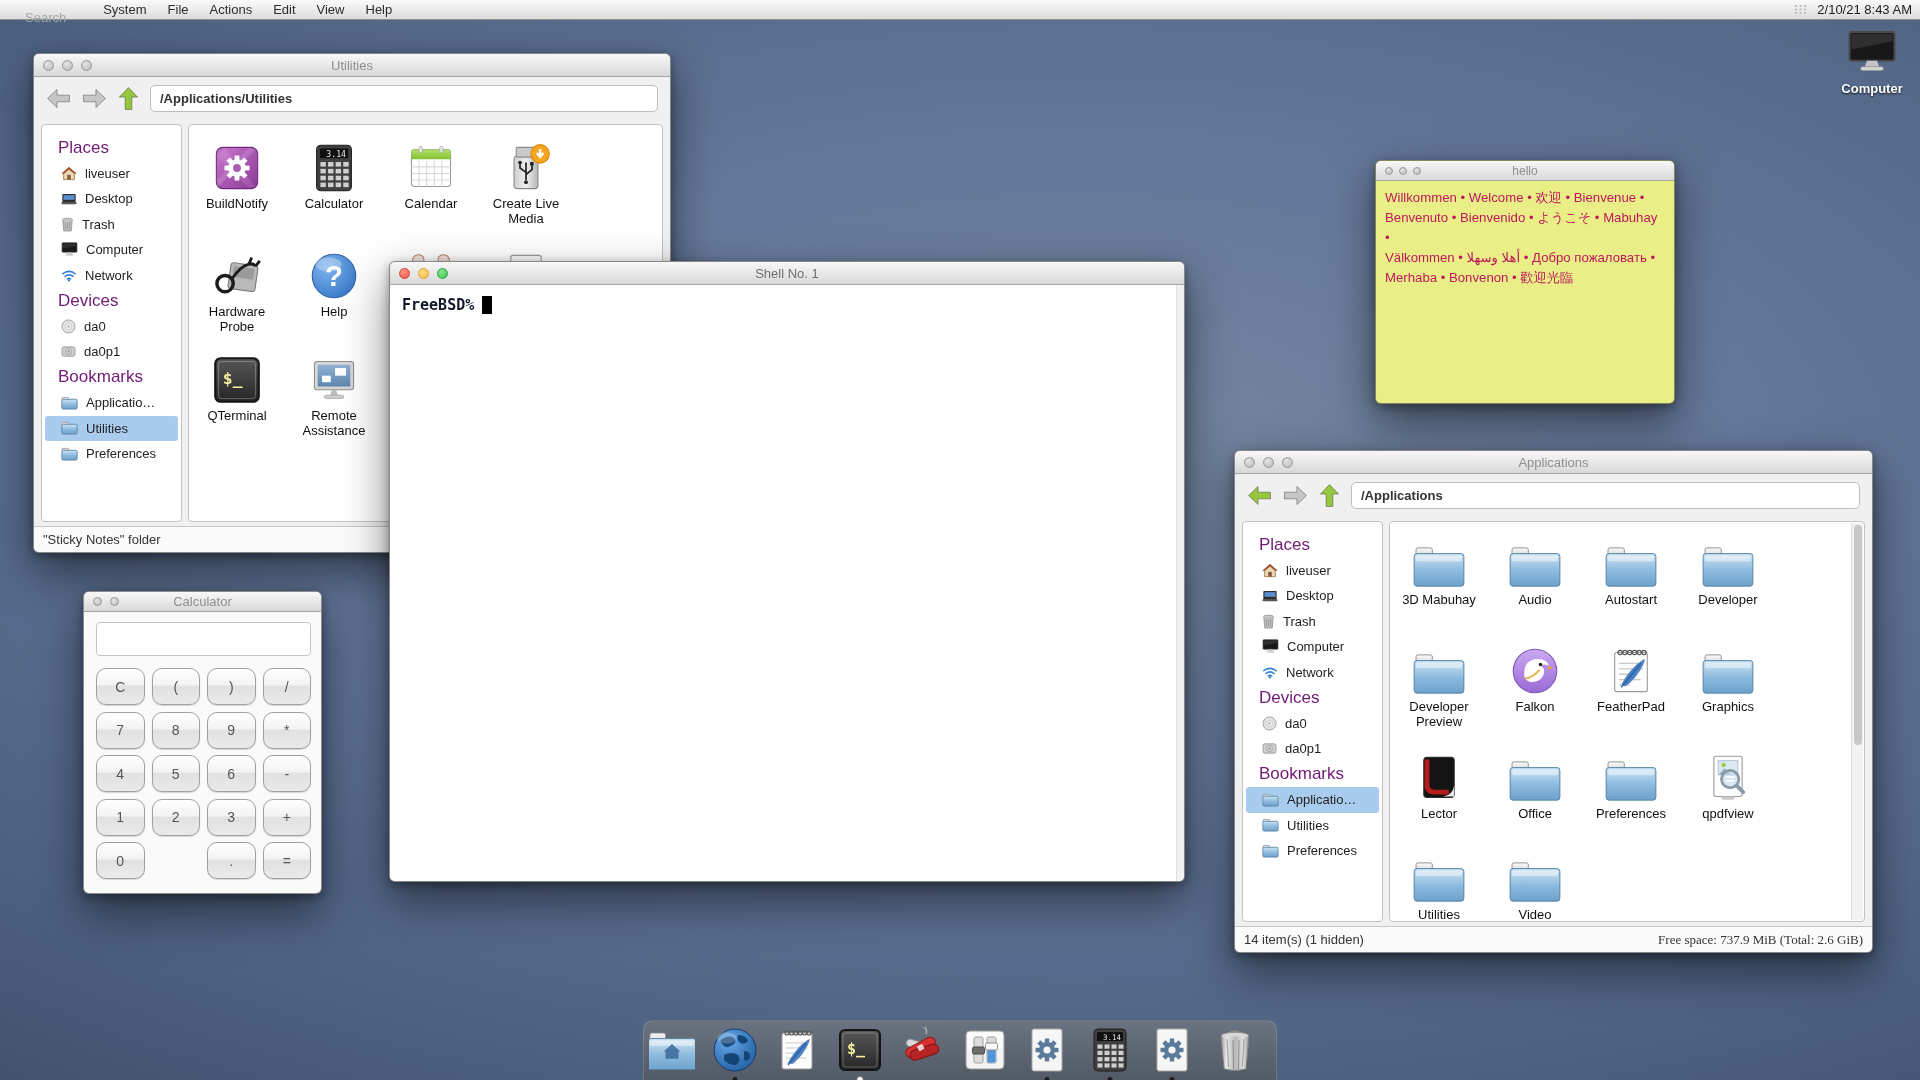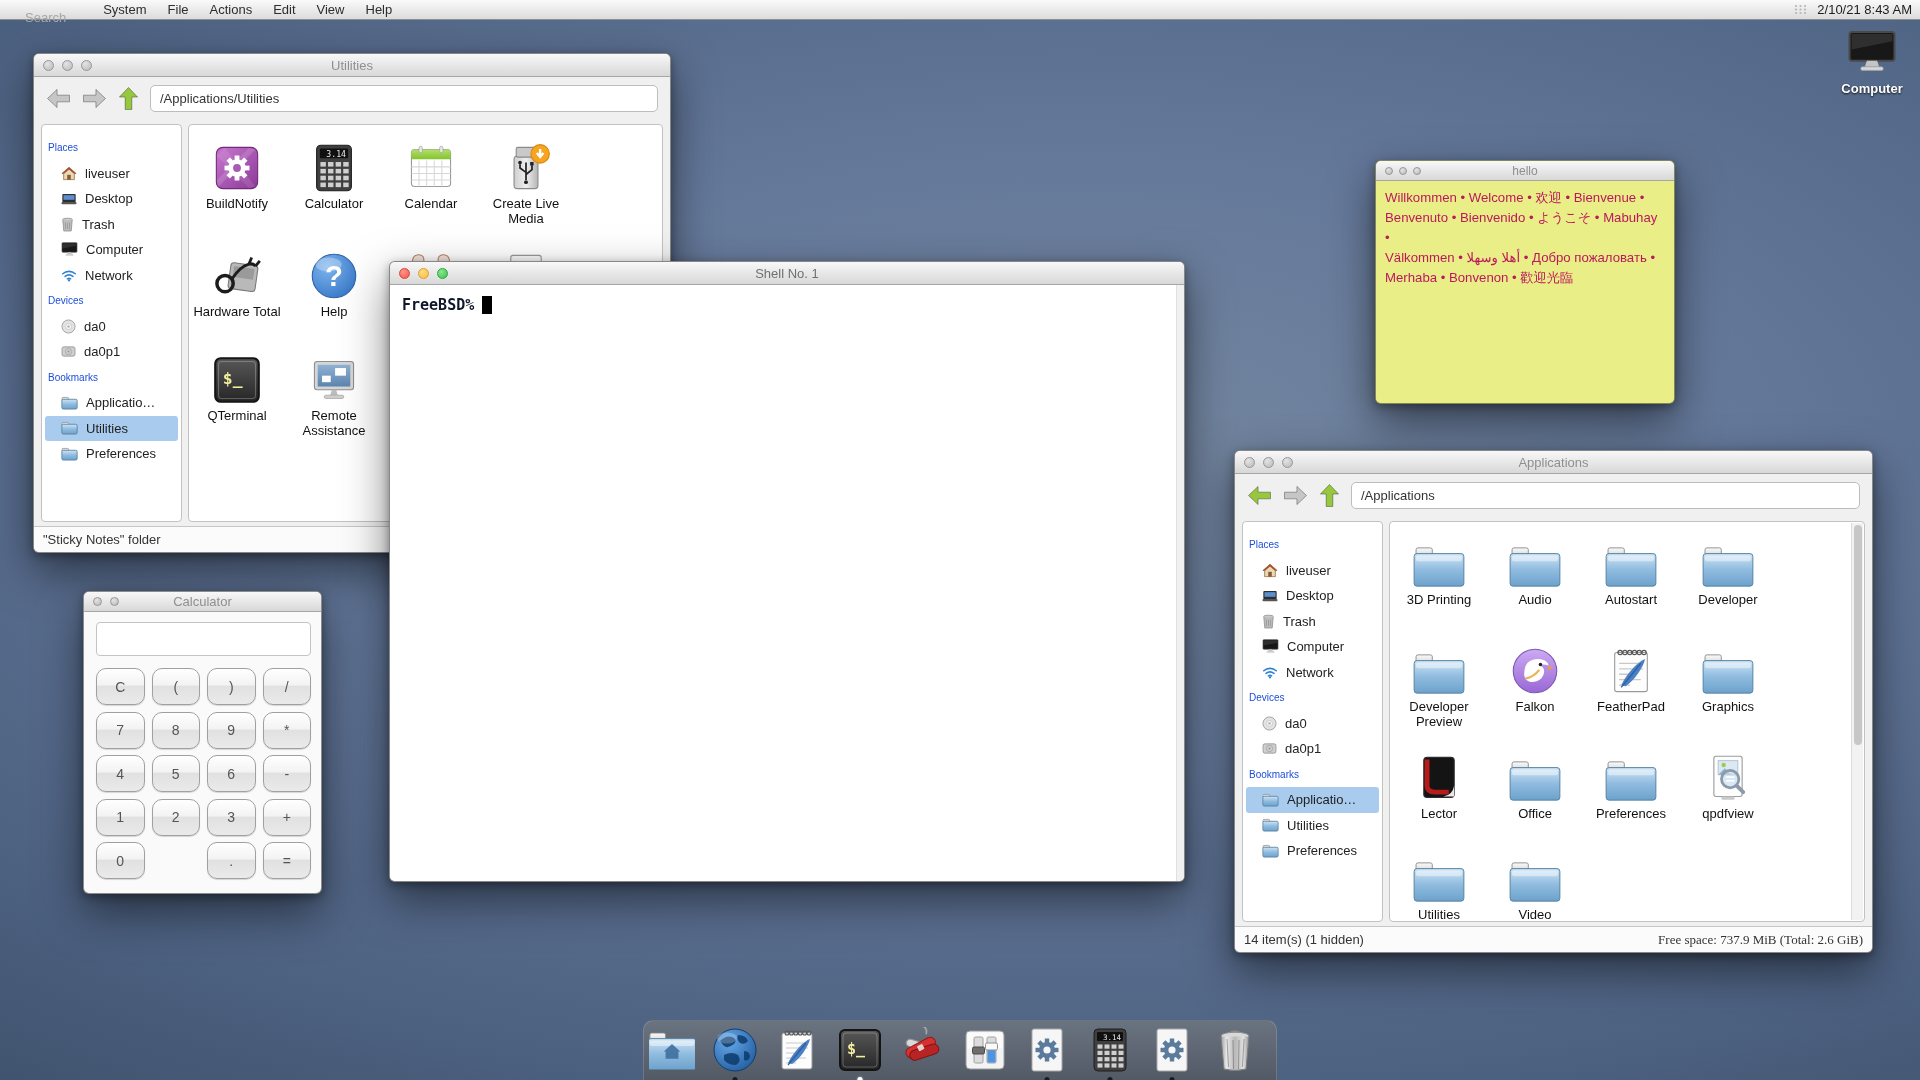--- a/index.html
+++ b/index.html
@@ -30,30 +30,30 @@
   .titlebar .title { font-size:13px; color:#8f8f8f; }
   .tb-circles { position:absolute; left:9px; top:0; bottom:0; display:flex; align-items:center; gap:8px; }
   .circle { width:11px; height:11px; border-radius:50%; display:inline-block;
     background:radial-gradient(circle at 35% 30%, #e4e4e4, #b9b9b9); border:1px solid #979797; }
   .tl-red    { background:radial-gradient(circle at 35% 30%, #ff9489, #f25648); border-color:#d8453a; }
   .tl-yellow { background:radial-gradient(circle at 35% 30%, #ffda84, #fdbc40); border-color:#de9e2f; }
   .tl-green  { background:radial-gradient(circle at 35% 30%, #8fe394, #34c748); border-color:#2aa73c; }
 
   
   .fm-toolbar { position:absolute; top:23px; left:0; right:0; height:43px;
-    display:flex; align-items:center; padding:0 12px; gap:11px; }
+    display:flex; align-items:center; padding:0 12px; gap:11px;font-weight:bold; }
   .nav { flex:0 0 auto; }
   .nav-gray  { color:#c6c6c6; }
   .nav-green { color:#96c73f; }
   .pathfield { flex:1; height:27px; background:#fff; border:1px solid #bdbdbd; border-radius:5px;
     font-size:13px; color:#333; display:flex; align-items:center; padding-left:9px; }
   .pane { position:absolute; background:#fff; border:1px solid #c2c2c2; border-radius:4px; overflow:hidden; }
   .side-pane { left:7px; top:70px; width:141px; bottom:30px; padding-top:10px; }
   .content-pane { left:154px; top:70px; right:7px; bottom:30px; }
-  .side-header { height:25.5px; display:flex; align-items:center; padding-left:6px; font-size:10px; color:#1d4ed8; }
+  .side-header { height:25.5px; display:flex; align-items:center; padding-left:16px; font-size:17px; color:#701a75; }
   .side-row { height:25.5px; display:flex; align-items:center; padding-left:19px; gap:8px; font-size:13px; color:#222; }
   .side-row .si { flex:0 0 auto; }
   .side-row.selected { background:#a9cbee; border-radius:3px; margin:0 3px; padding-left:16px; }
   .statusbar { position:absolute; left:0; right:0; bottom:0; height:26px; background:#fbfbfb;
     border-top:1px solid #c6c6c6; border-radius:0 0 5px 5px; display:flex; align-items:center;
     font-size:13px; color:#333; padding:0 9px; }
   .statusbar .right { margin-left:auto;font-family:Liberation Serif, serif; }
   .cell { position:absolute; width:94px; text-align:center; }
   .glyph-wrap { height:52px; display:flex; align-items:flex-end; justify-content:center; }
   .cell .label { margin-top:3px; font-size:13px; line-height:15px; color:#111; }
@@ -550,21 +550,21 @@
           </svg>
         </div>
       <div class="label">Create Live Media</div>
     </div>
     <div class="cell" style="left:1px;top:124px">
       <div class="glyph-wrap">
           <svg width="50" height="50" viewBox="0 0 46 46">
             <use href="#sym-stetho"></use>
           </svg>
         </div>
-      <div class="label">Hardware Total</div>
+      <div class="label">Hardware Probe</div>
     </div>
     <div class="cell" style="left:98px;top:124px" able="true">
       <div class="glyph-wrap">
           <svg width="50" height="50" viewBox="0 0 46 46">
             <use href="#sym-help"></use>
           </svg>
         </div>
       <div class="label">Help</div>
     </div>
     <div class="cell" style="left:195px;top:124px">
@@ -743,21 +743,21 @@
       </div>
   </div>
 
   <div class="pane content-pane">
     <div class="cell" style="left:2px;top:15px">
       <div class="glyph-wrap">
           <svg width="54" height="44" viewBox="0 0 56 46">
             <use href="#sym-folder"></use>
           </svg>
         </div>
-      <div class="label">3D Printing</div>
+      <div class="label">3D Mabuhay</div>
     </div>
     <div class="cell" style="left:98px;top:15px">
       <div class="glyph-wrap">
           <svg width="54" height="44" viewBox="0 0 56 46">
             <use href="#sym-folder"></use>
           </svg>
         </div>
       <div class="label">Audio</div>
     </div>
     <div class="cell" style="left:194px;top:15px">

